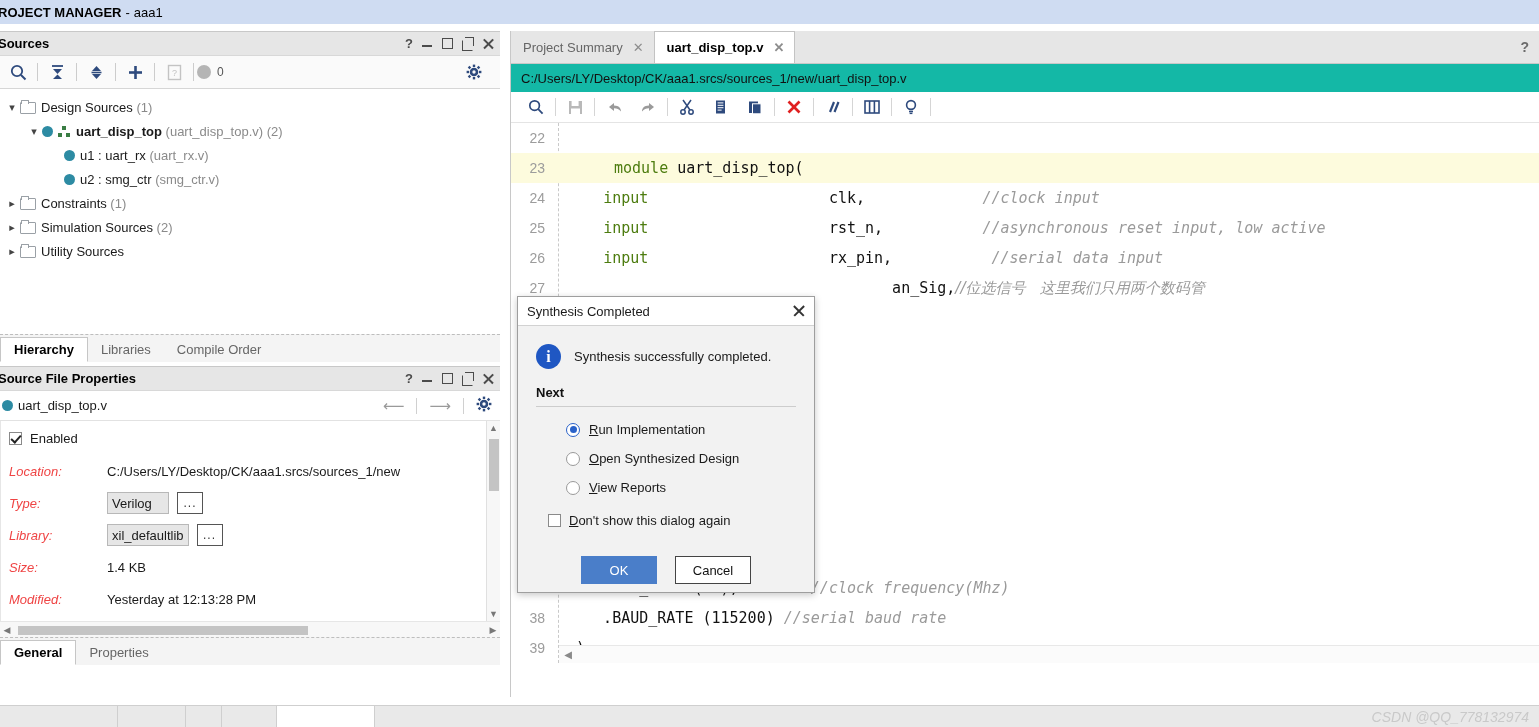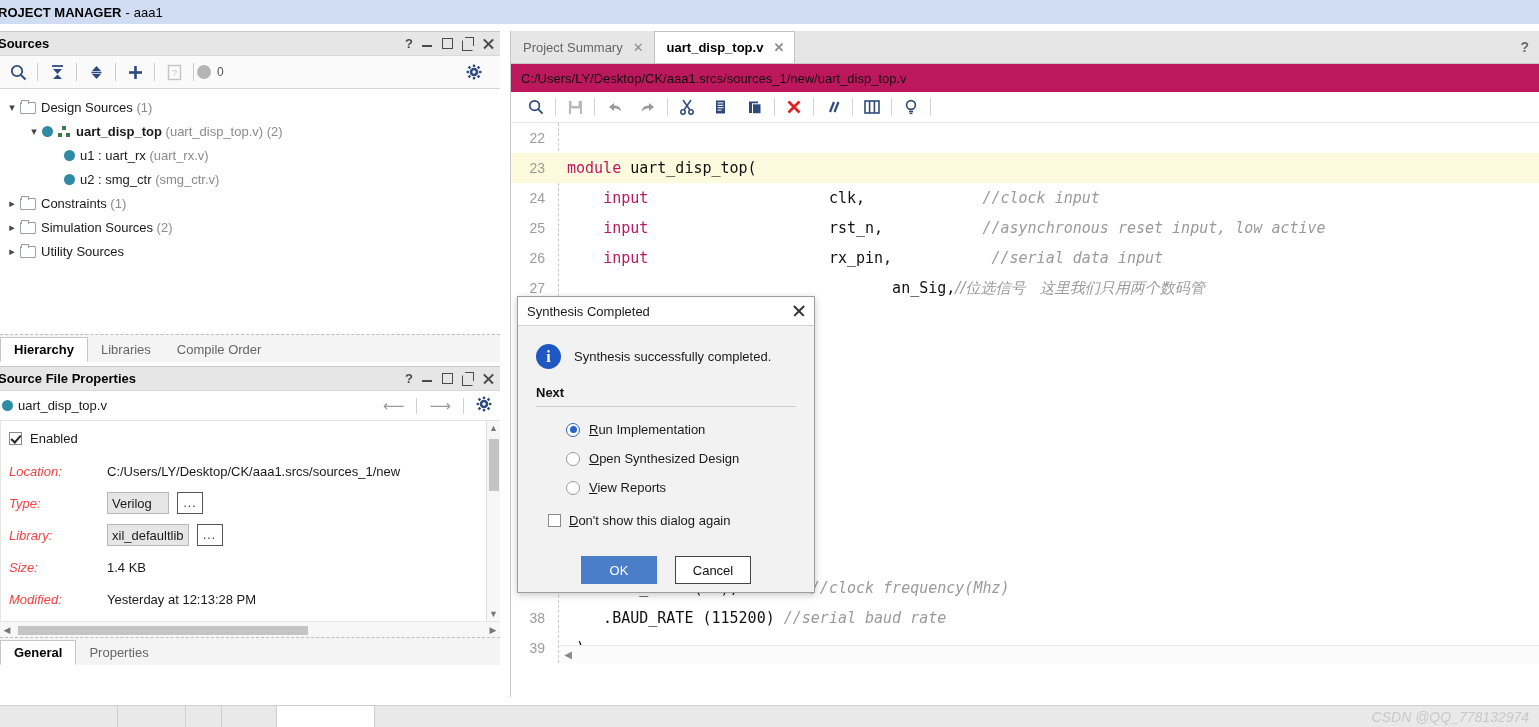--- a/index.html
+++ b/index.html
@@ -167,21 +167,21 @@
   .ed-tab.active{
     background:#fff;color:#000;font-weight:bold;
     border-left:1px solid #c3c3c3;border-right:1px solid #c3c3c3;border-top:1px solid #c3c3c3;
     height:32px;
   }
   .tab-x { color:#8d8d8d;font-size:13px; }
   .ed-help { position:absolute; right:10px; top:8px; color:#6b6b6b; font-size:14px; font-weight:bold;}
 
   .ed-path {
     height:28px;display:flex;align-items:center;padding-left:10px;font-size:13px;color:#111;
-    background:#be185d;
+    background:#14b8a6;
   }
   .ed-toolbar {
     height:31px;display:flex;align-items:center;padding-left:8px;background:#fff;
     border-bottom:1px solid #e4e4e4;
   }
   .et { width:34px;height:30px;display:flex;align-items:center;justify-content:center;}
   .et-sep{width:1px;height:18px;background:#d5d5d5;margin:0 2px;}
 
   
   .code-wrap { position:relative; height:540px; background:#fff; overflow:hidden;}
@@ -192,22 +192,22 @@
   .code-lines { position:absolute; left:0; top:0; right:0; bottom:0; }
   .cl {
     position:relative;height:30px;display:flex;align-items:center;
     font-family:"DejaVu Sans Mono","Liberation Mono",monospace;font-size:15px;
   }
   .cl .ln {
     width:40px;text-align:right;color:#9c9c9c;font-size:14px;
     font-family:"Liberation Sans",sans-serif; padding-right:6px; flex:none;
   }
   .cl .ctext { padding-left:16px; white-space:pre; }
-  .cl.hl { background:#fdfbdd; }
-  .kw { color:#be185d; }
+  .cl.hl { background:#fdfbdd;gap:47px; }
+  .kw { color:#4d7c0f; }
   .cmt { color:#9a9a9a; font-style:italic; }
   .cmt-cn { color:#9a9a9a; font-style:italic; font-family:"DejaVu Sans",sans-serif;}
   .plain { color:#111; }
 
   .code-hscroll{
     position:absolute;left:48px;right:0;bottom:0;height:18px;background:#fbfbfb;
     border-top:1px solid #e8e8e8;display:flex;align-items:center;
   }
   .code-hscroll .lft{width:18px;text-align:center;color:#8a8a8a;font-size:10px;}
 

